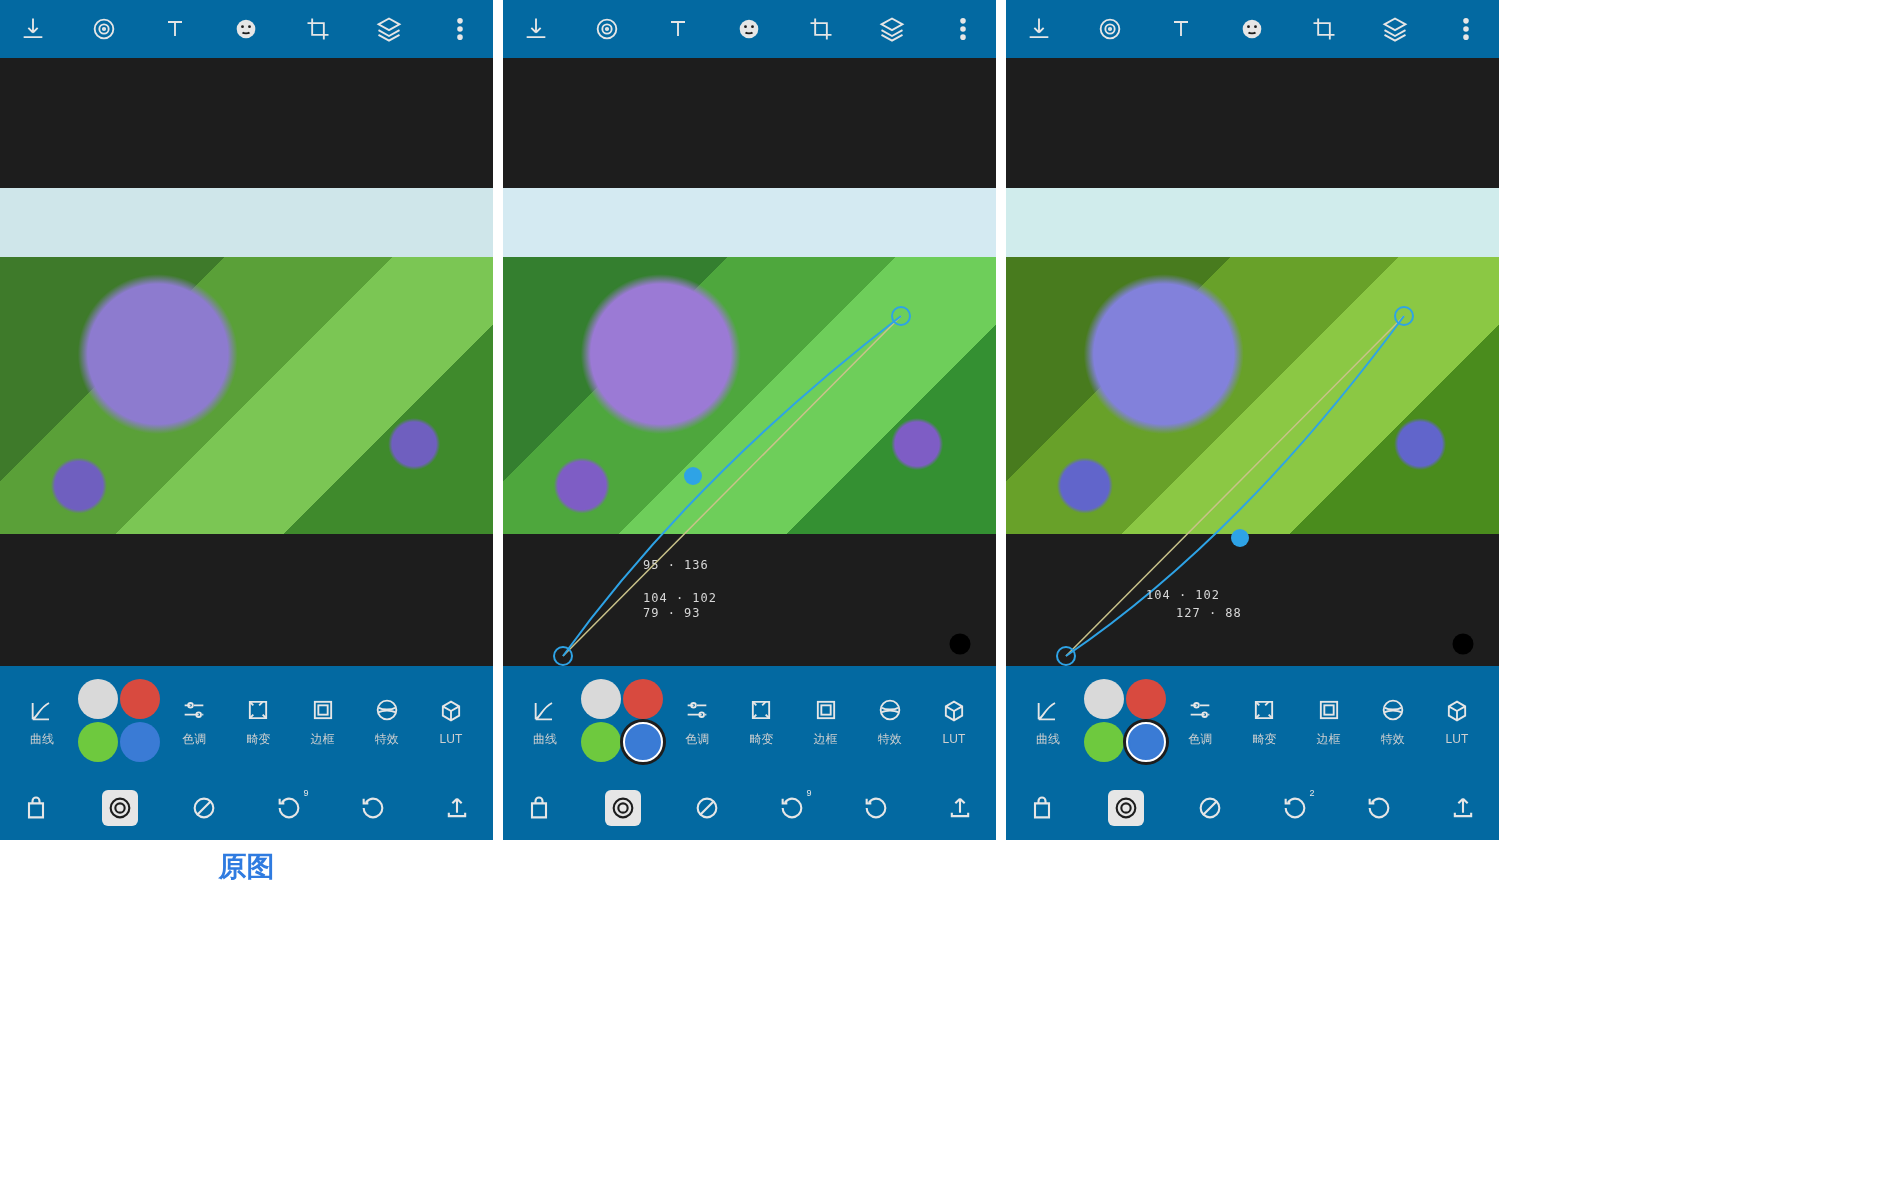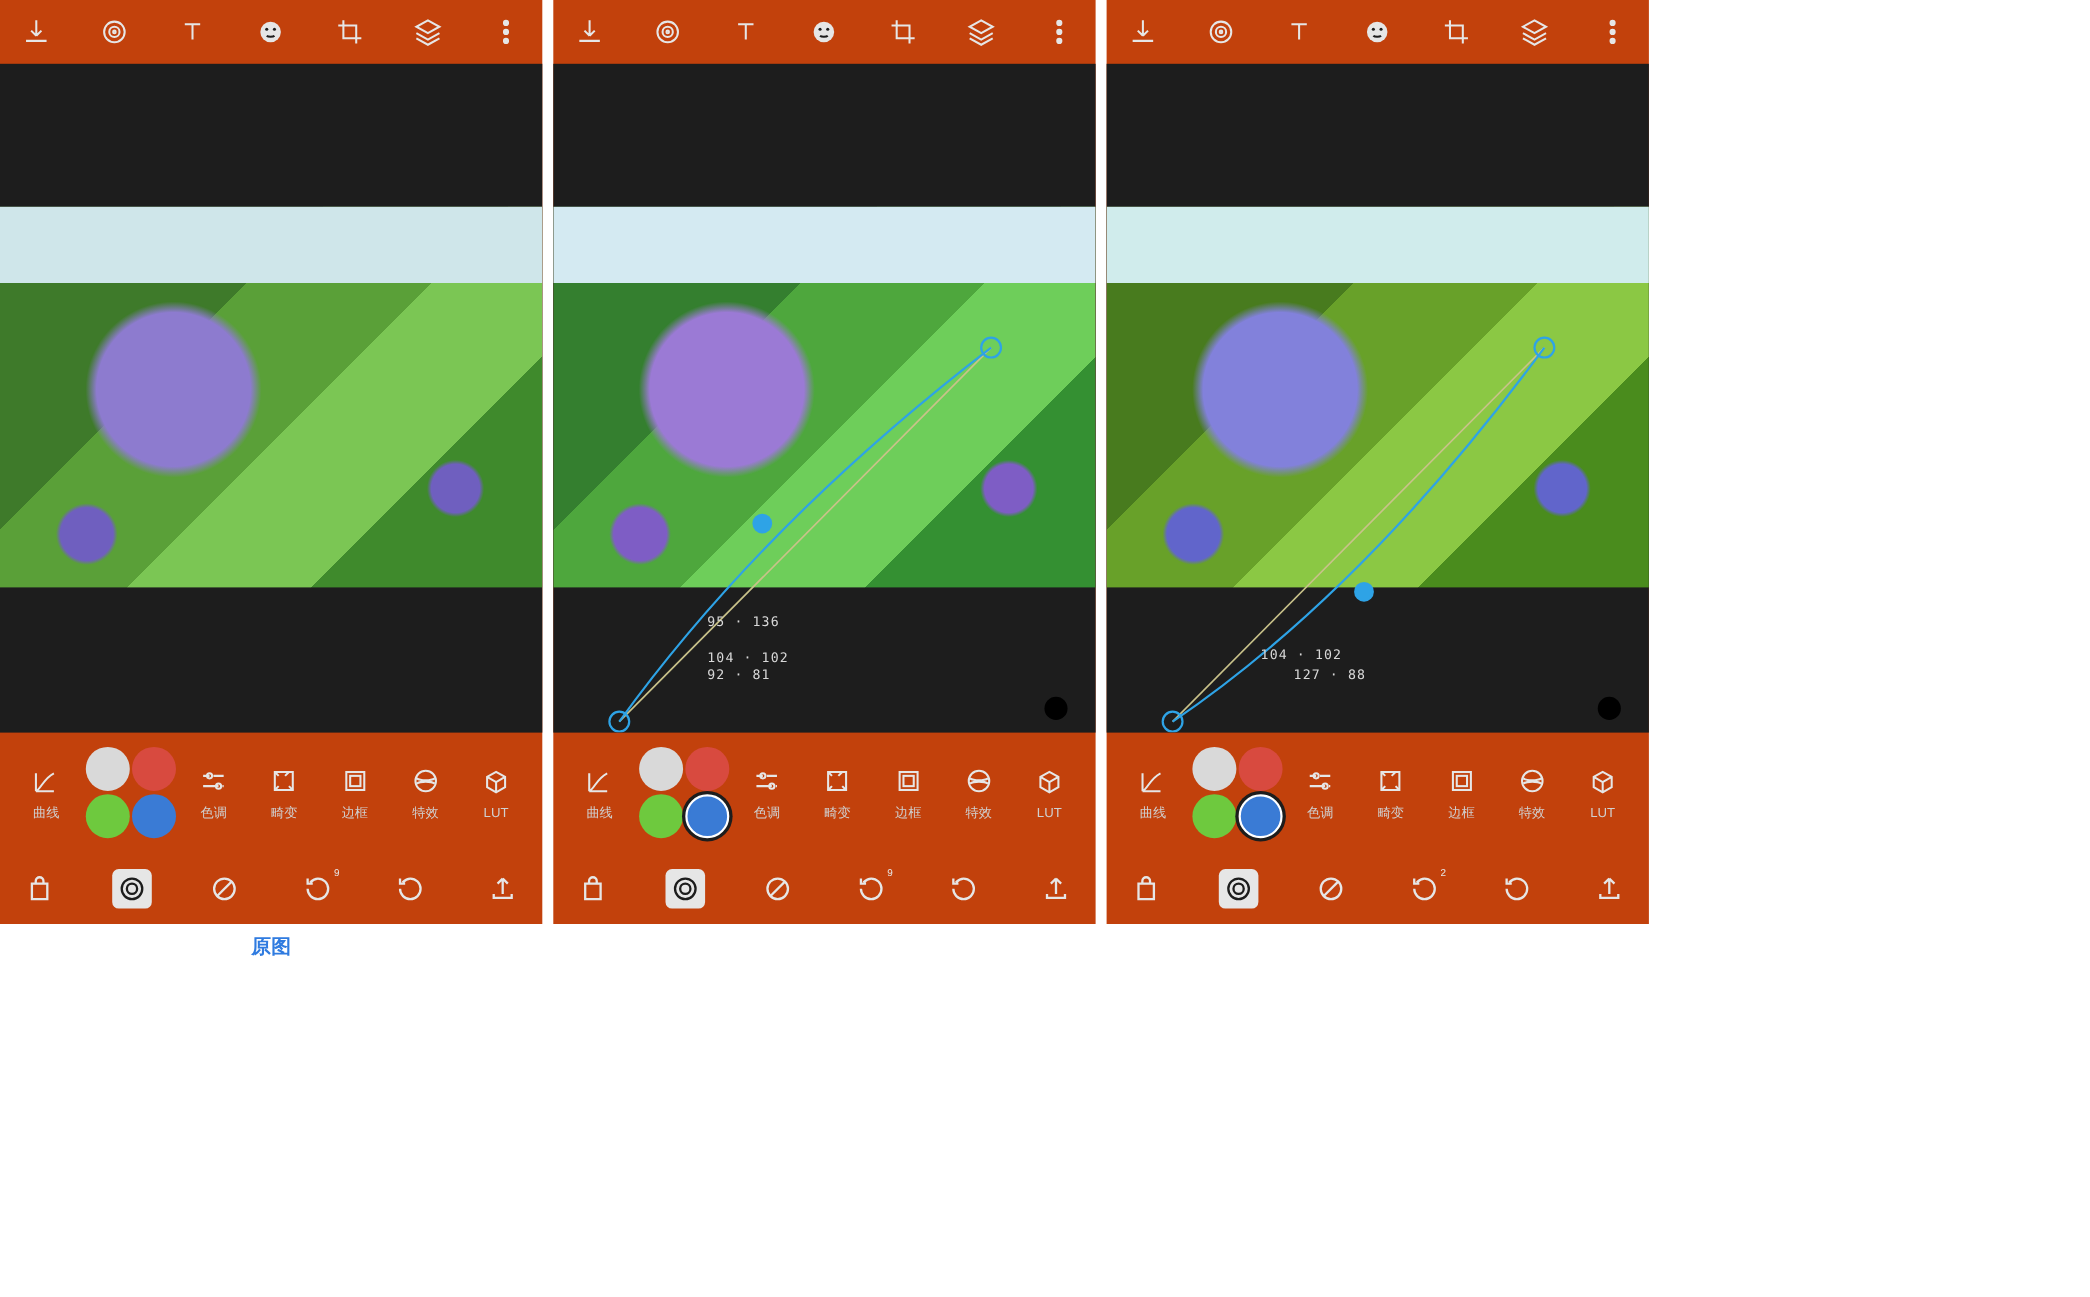--- a/index.html
+++ b/index.html
@@ -4,21 +4,21 @@
 <style>
   * { box-sizing: border-box; margin: 0; padding: 0; }
   body {
     background: #fff;
     font-family: -apple-system, "Helvetica Neue", Arial, "PingFang SC", "Hiragino Sans GB", sans-serif;
     width: 1500px;
   }
   .row { display: flex; gap: 10px; padding: 0 0 10px 0; }
   .panel {
     width: 493px;
-    background: #c2410c;
+    background: #0369a1;
     display: flex;
     flex-direction: column;
     position: relative;
   }
   
   .top-toolbar {
     height: 58px;
     display: flex;
     align-items: center;
     justify-content: space-between;
@@ -116,21 +116,21 @@
     position: relative;
   }
   .history-badge .count {
     position: absolute; top: -2px; right: -2px;
     font-size: 9px; color: #e6e6e6;
   }
   
   .caption {
     text-align: center;
     color: #2f7be0;
-    font-size: 18px;
+    font-size: 28px;
     font-weight: 600;
     padding: 8px 0 0 0;
   }
   .panel-wrap { display: flex; flex-direction: column; }
 </style>
 </head>
 <body>
 
 <div class="row" id="row">
   <div class="panel-wrap">
@@ -360,21 +360,21 @@
 
       <svg width="493" height="620" style="position:absolute;left:0;top:0">
         <line x1="60" y1="598" x2="398" y2="258" stroke="#c9c28a" stroke-width="1.5"></line>
         <path d="M 60 598 Q 190 418 398 258" stroke="#2ea3e6" stroke-width="2" fill="none"></path>
         <circle cx="60" cy="598" r="9" stroke="#2ea3e6" stroke-width="2" fill="none"></circle>
         <circle cx="398" cy="258" r="9" stroke="#2ea3e6" stroke-width="2" fill="none"></circle>
         <circle cx="190" cy="418" r="9" fill="#2ea3e6"></circle>
       </svg>
             <div class="readout" style="left:140px;top:500px">95 · 136</div>
             <div class="readout" style="left:140px;top:533px">104 · 102</div>
-            <div class="readout" style="left:140px;top:548px">92 · 81</div>
+            <div class="readout" style="left:140px;top:548px">79 · 93</div>
       </div>
       <div class="reset-circle"><svg width="28" height="28" viewBox="0 0 24 24">
               <circle cx="12" cy="12" r="9"></circle>
               <path d="M7 7l10 10"></path>
             </svg></div>
     </div>
 
     <div class="tool-strip">
       <div class="tool-cell">
         <div class="ic">

